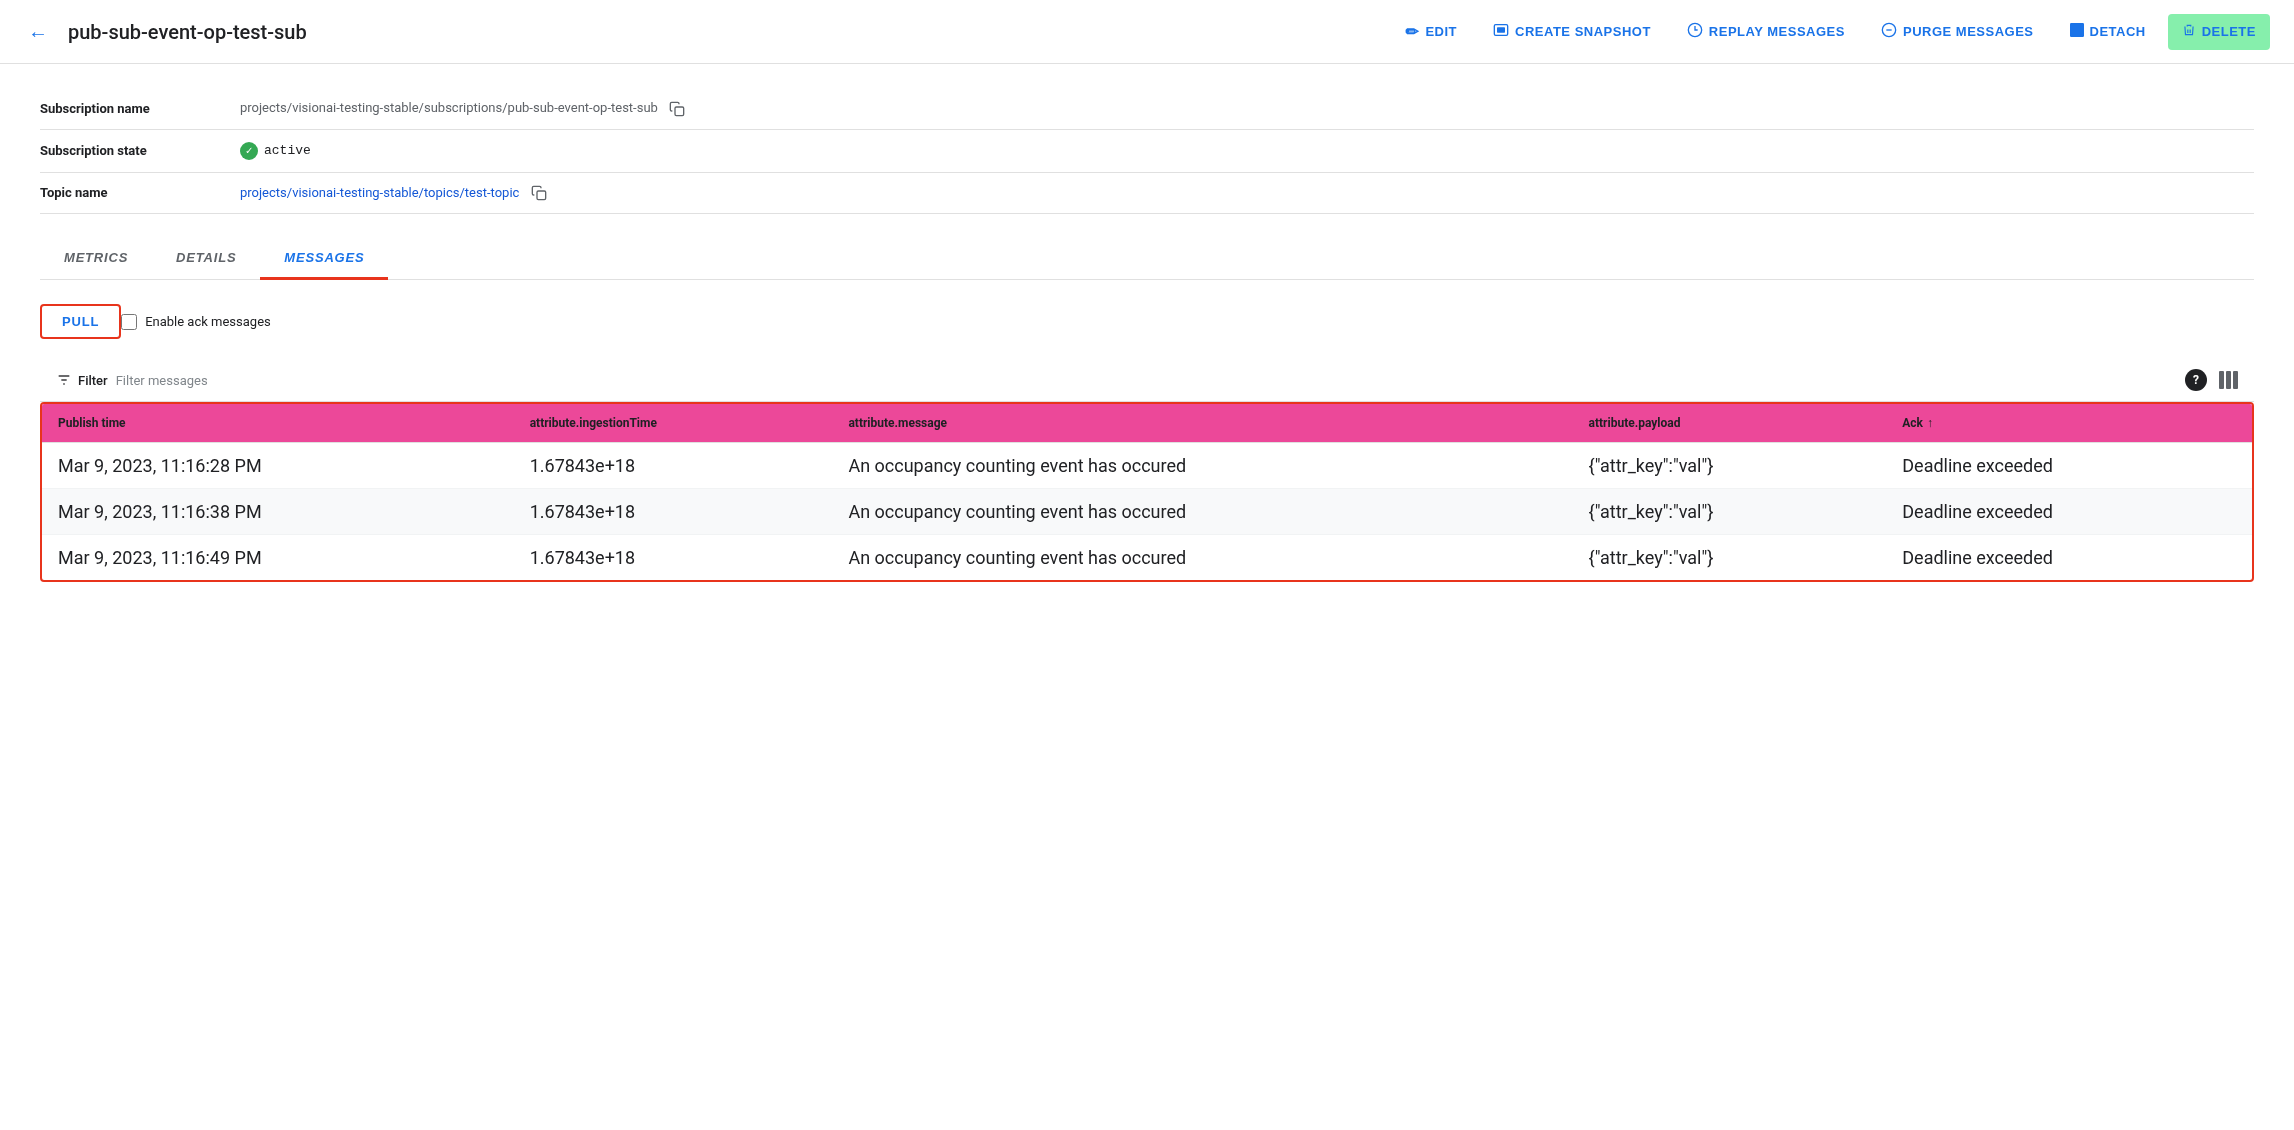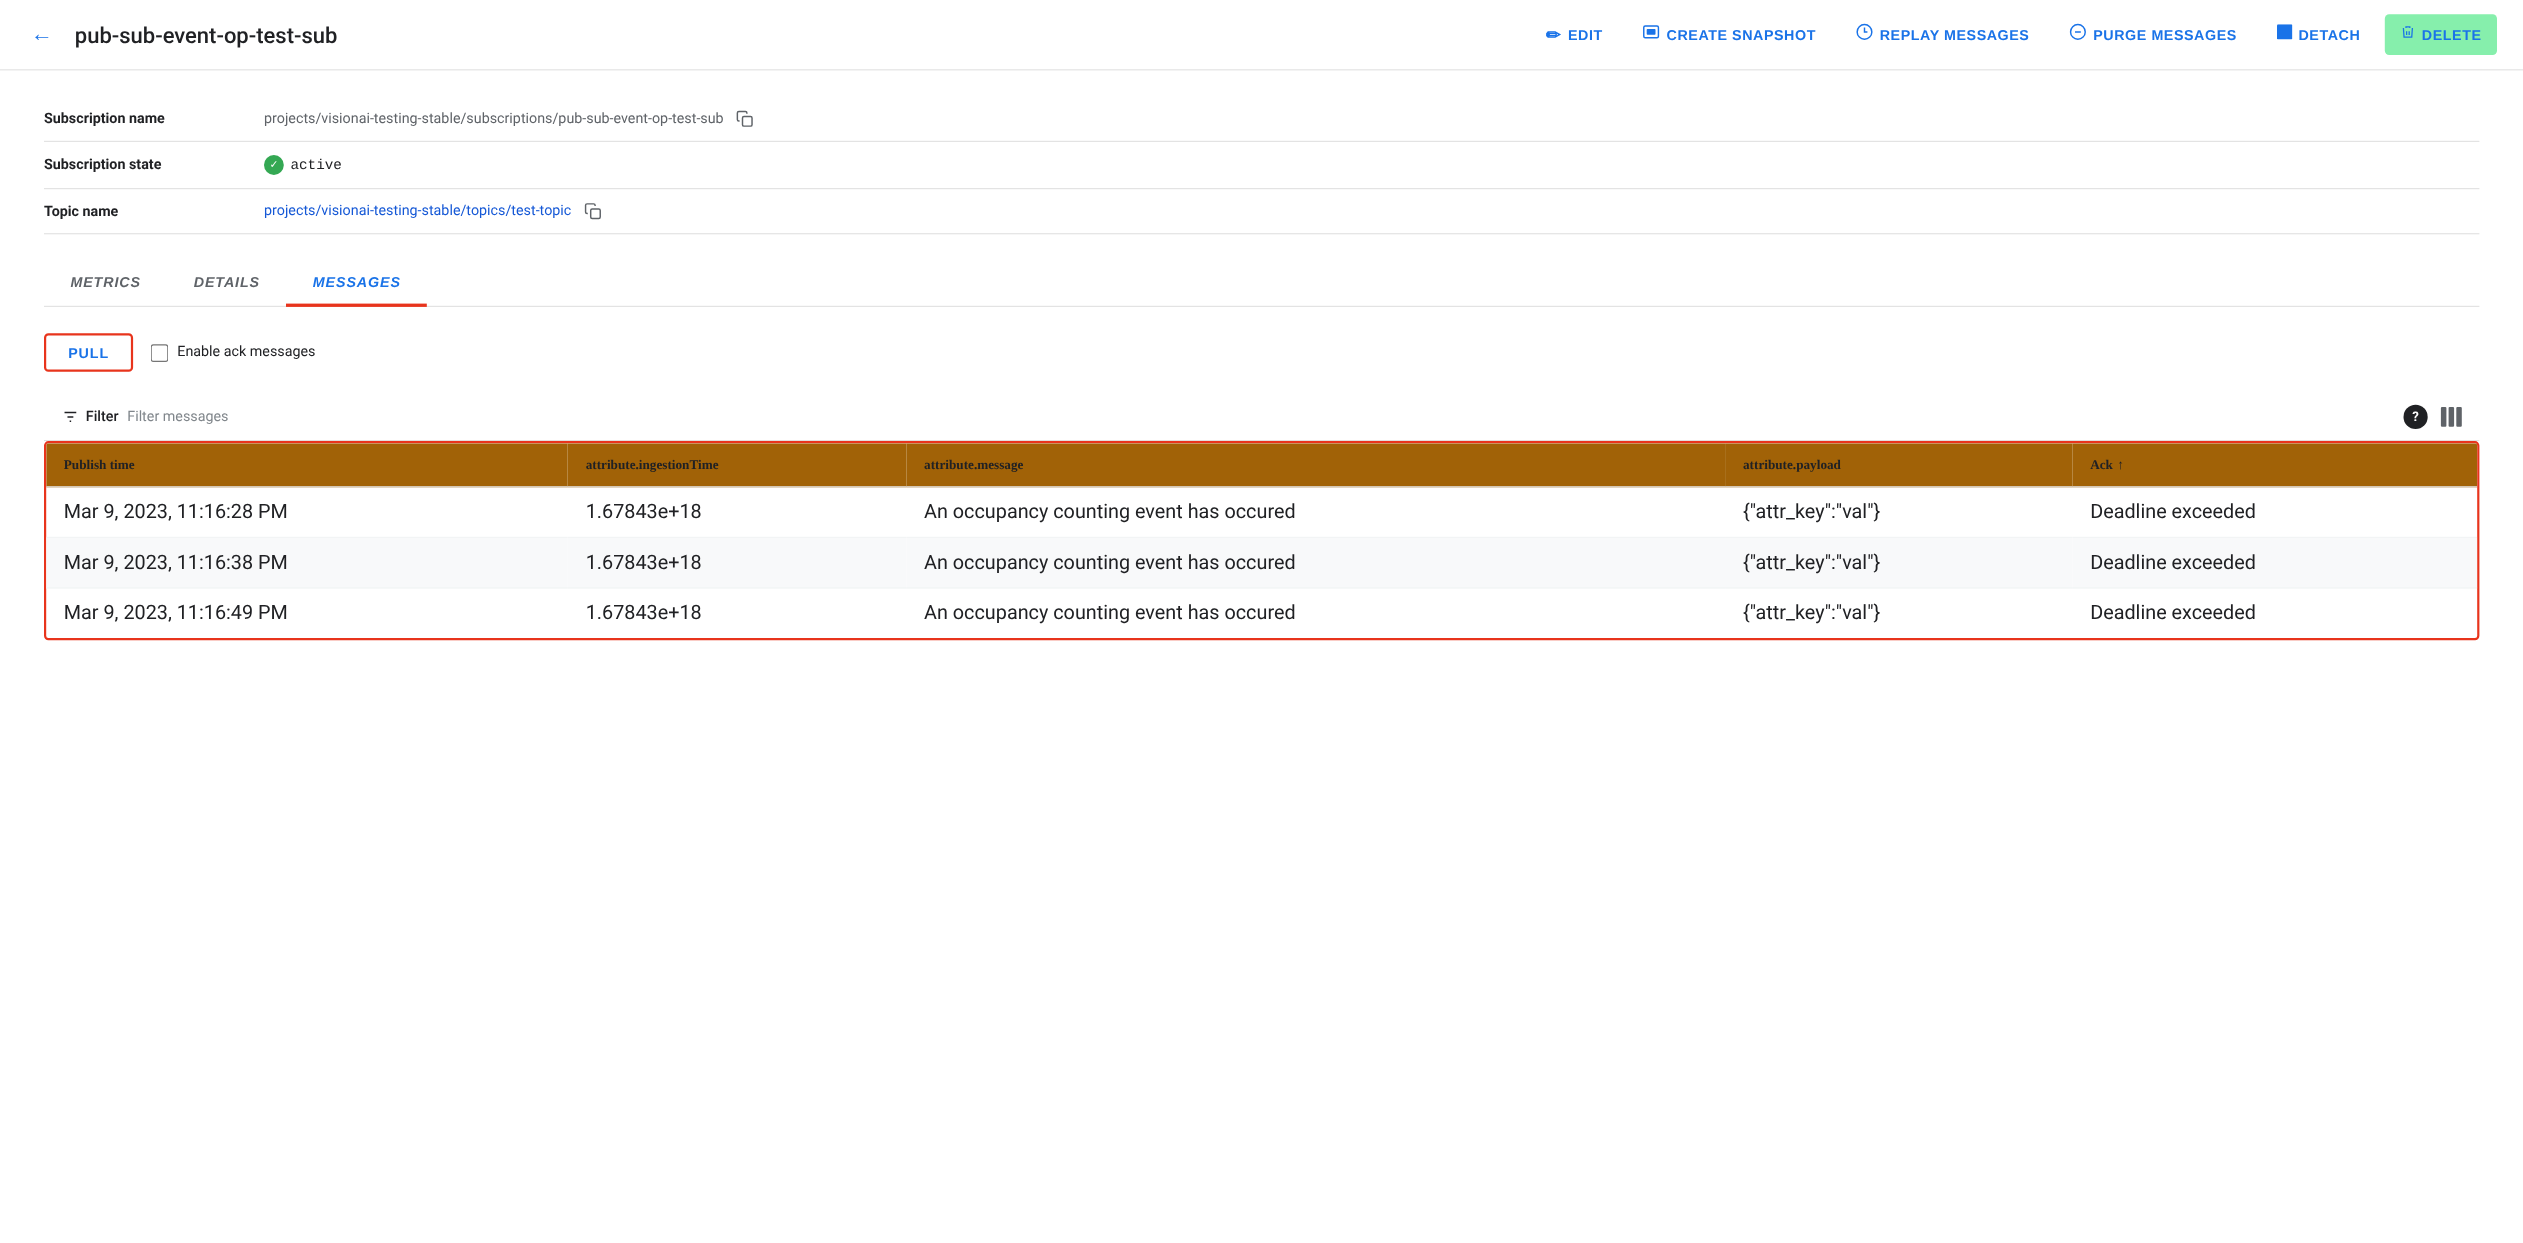--- a/index.html
+++ b/index.html
@@ -161,21 +161,20 @@
       color: #202124;
       line-height: 1.6;
       margin-bottom: 24px;
       max-width: 1150px;
     }
 
     
     .pull-row {
       display: flex;
       align-items: center;
-      gap: 16px;
       margin-bottom: 20px;
     }
     .pull-btn {
       padding: 8px 20px;
       border: 2px solid #e8341c;
       background: #fff;
       color: #1a73e8;
       font-size: 13px;
       font-weight: 700;
       letter-spacing: 0.8px;
@@ -257,23 +256,22 @@
       border-radius: 4px;
       overflow: hidden;
     }
 
     
     .data-table {
       width: 100%;
       border-collapse: collapse;
     }
     .data-table thead tr {
-      background: #a16207;
+      background: #ec4899;
       border-bottom: 1px solid #e0e0e0;
-      font-family: Liberation Serif, serif;
     }
     .data-table th {
       padding: 12px 16px;
       text-align: left;
       font-size: 12px;
       font-weight: 700;
       color: #202124;
       white-space: nowrap;
     }
     .data-table td {

